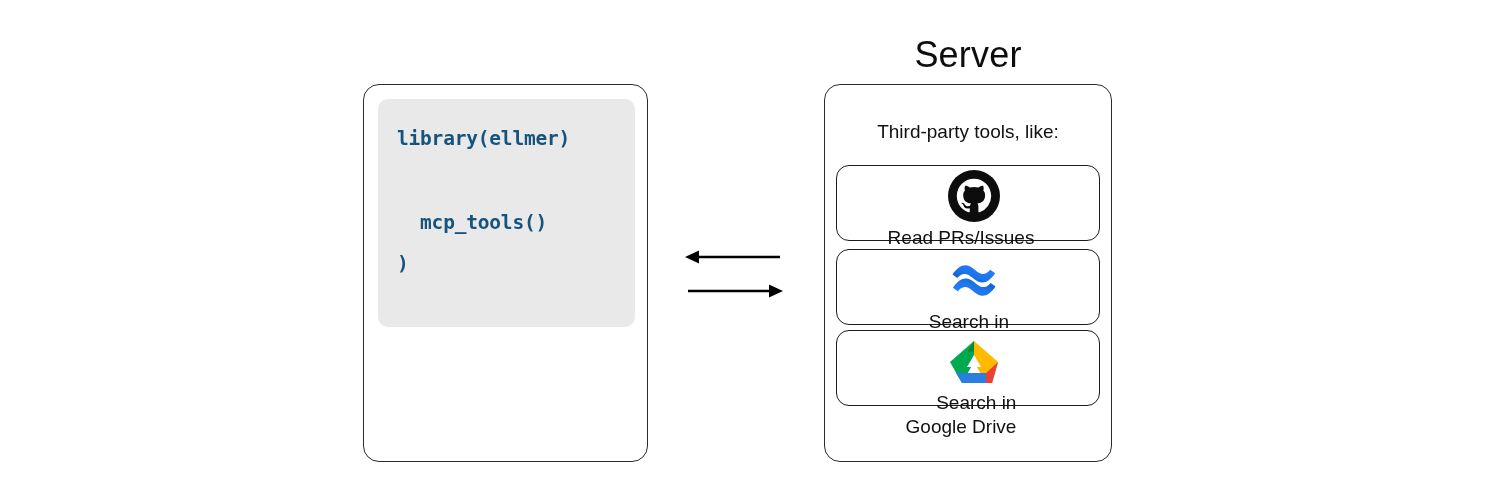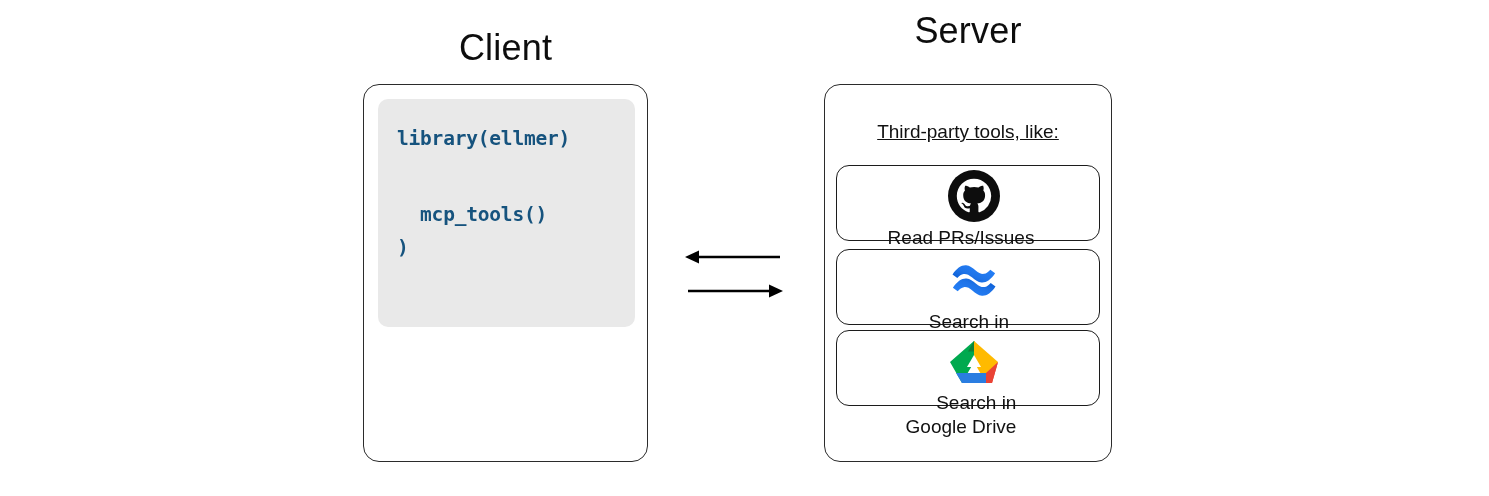--- a/index.html
+++ b/index.html
@@ -24,21 +24,21 @@
   .panel-title {
     position: absolute;
     font-size: 36px;
     font-weight: 300;
     color: #0d0d0d;
     letter-spacing: 0.2px;
     text-align: center;
     white-space: nowrap;
   }
   #client-title { left: 363px; top: 27px; width: 285px; }
-  #server-title { left: 824px; top: 10px; width: 288px; }
+  #server-title { left: 824px; top: 34px; width: 288px; }
 
   
   .panel {
     position: absolute;
     background: #ffffff;
     border: 1.3px solid #2b2b2b;
     border-radius: 16px;
     box-sizing: border-box;
     padding-left: 24px;
   }
@@ -60,21 +60,21 @@
   .code-line {
     font-family: "DejaVu Sans Mono", "Liberation Mono", monospace;
     font-size: 19.5px;
     font-weight: 700;
     color: #16537e;
     line-height: 1.0;
     white-space: pre;
     letter-spacing: -0.2px;
   }
   .code-gap { height: 21px; }
-  .code-tight { margin-top: 14px; }
+  .code-tight { margin-top: 22px; }
 
   
   .arrows {
     position: absolute;
     left: 682px;
     top: 240px;
     width: 104px;
     height: 60px;
   }
   .arrows svg { display: block; }
@@ -83,21 +83,20 @@
   .server-caption {
     position: absolute;
     left: 0;
     top: 36px;
     width: 100%;
     text-align: center;
     font-size: 19px;
     font-weight: 400;
     color: #111111;
     white-space: nowrap;
-    text-decoration: underline;
   }
 
   .tool-card {
     position: absolute;
     left: 11px;
     width: 264px;
     height: 76px;
     border: 1.3px solid #1c1c1c;
     border-radius: 13px;
     box-sizing: border-box;
@@ -129,21 +128,20 @@
     line-height: 1.28;
     color: #111111;
     white-space: pre-line;
   }
 </style>
 </head>
 <body>
 
 <div class="stage">
 
-  <div class="panel-title" id="client-title">Client</div>
 
   <div class="panel" id="client-panel">
     <div class="code-block">
       <div class="code-line">library(ellmer)</div>
       <div class="code-gap"></div>
       <div class="code-gap"></div>
       <div class="code-line code-tight">  mcp_tools()</div>
       <div class="code-line code-tight">)</div>
     </div>
   </div>

